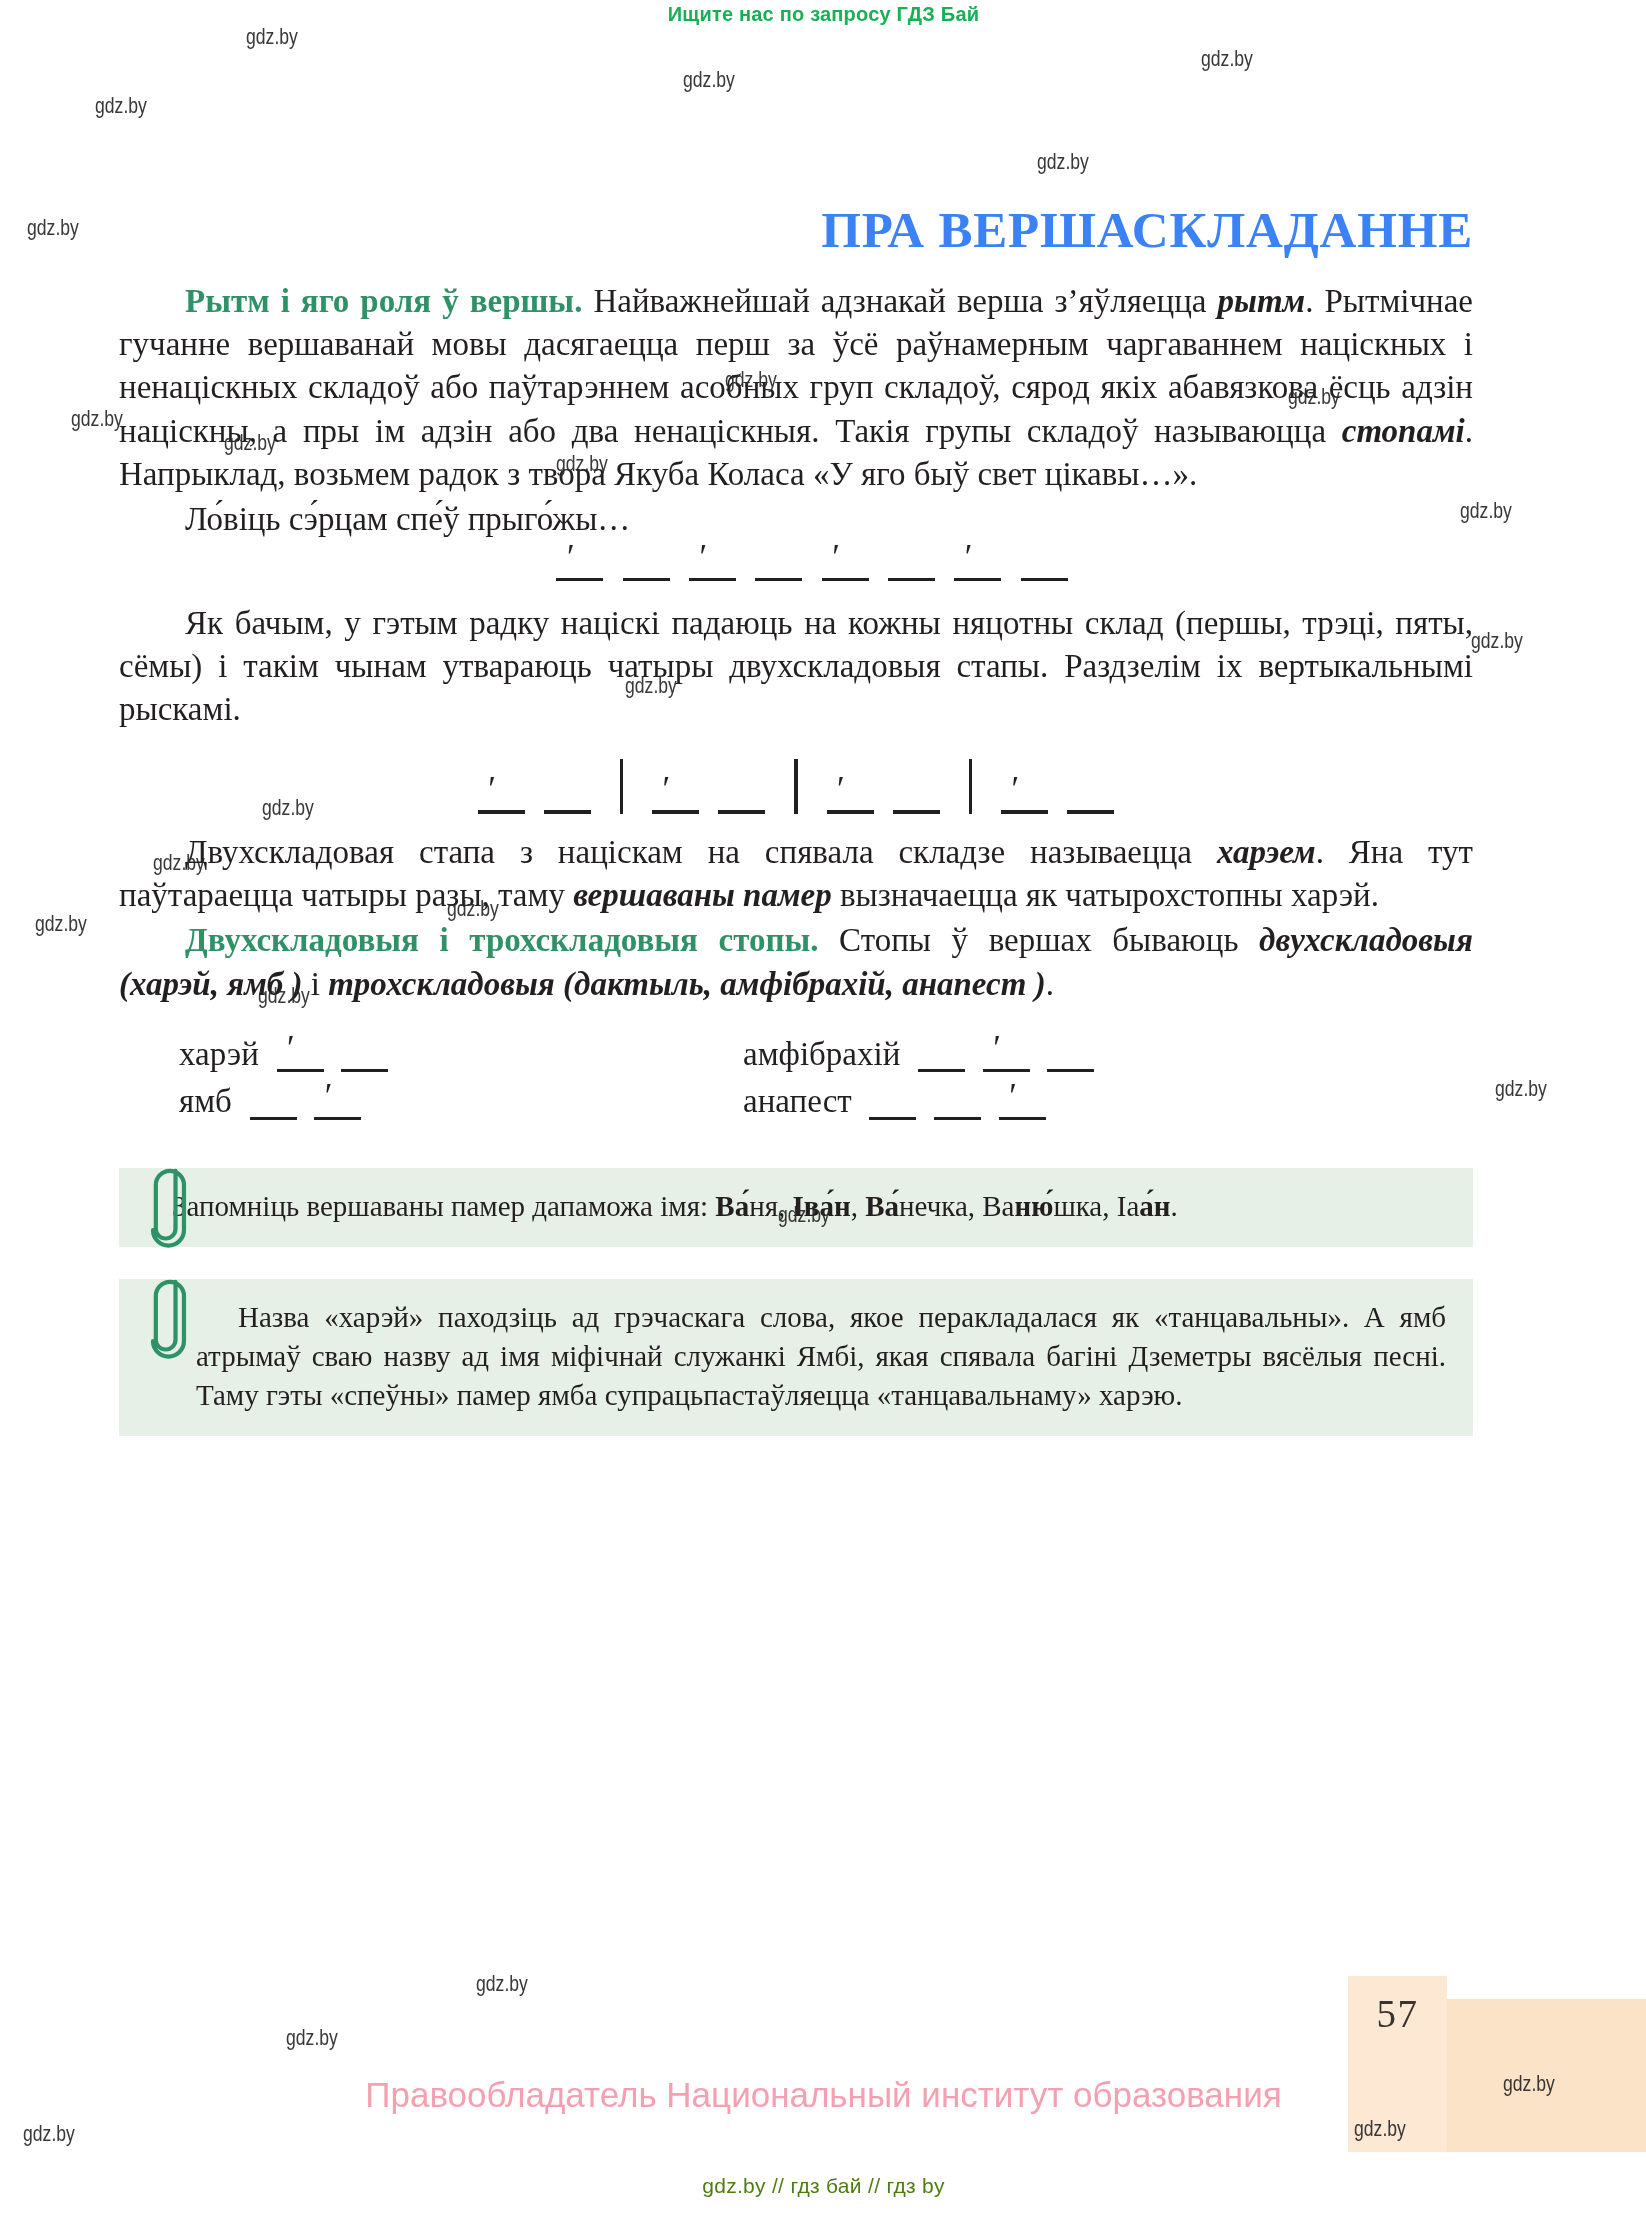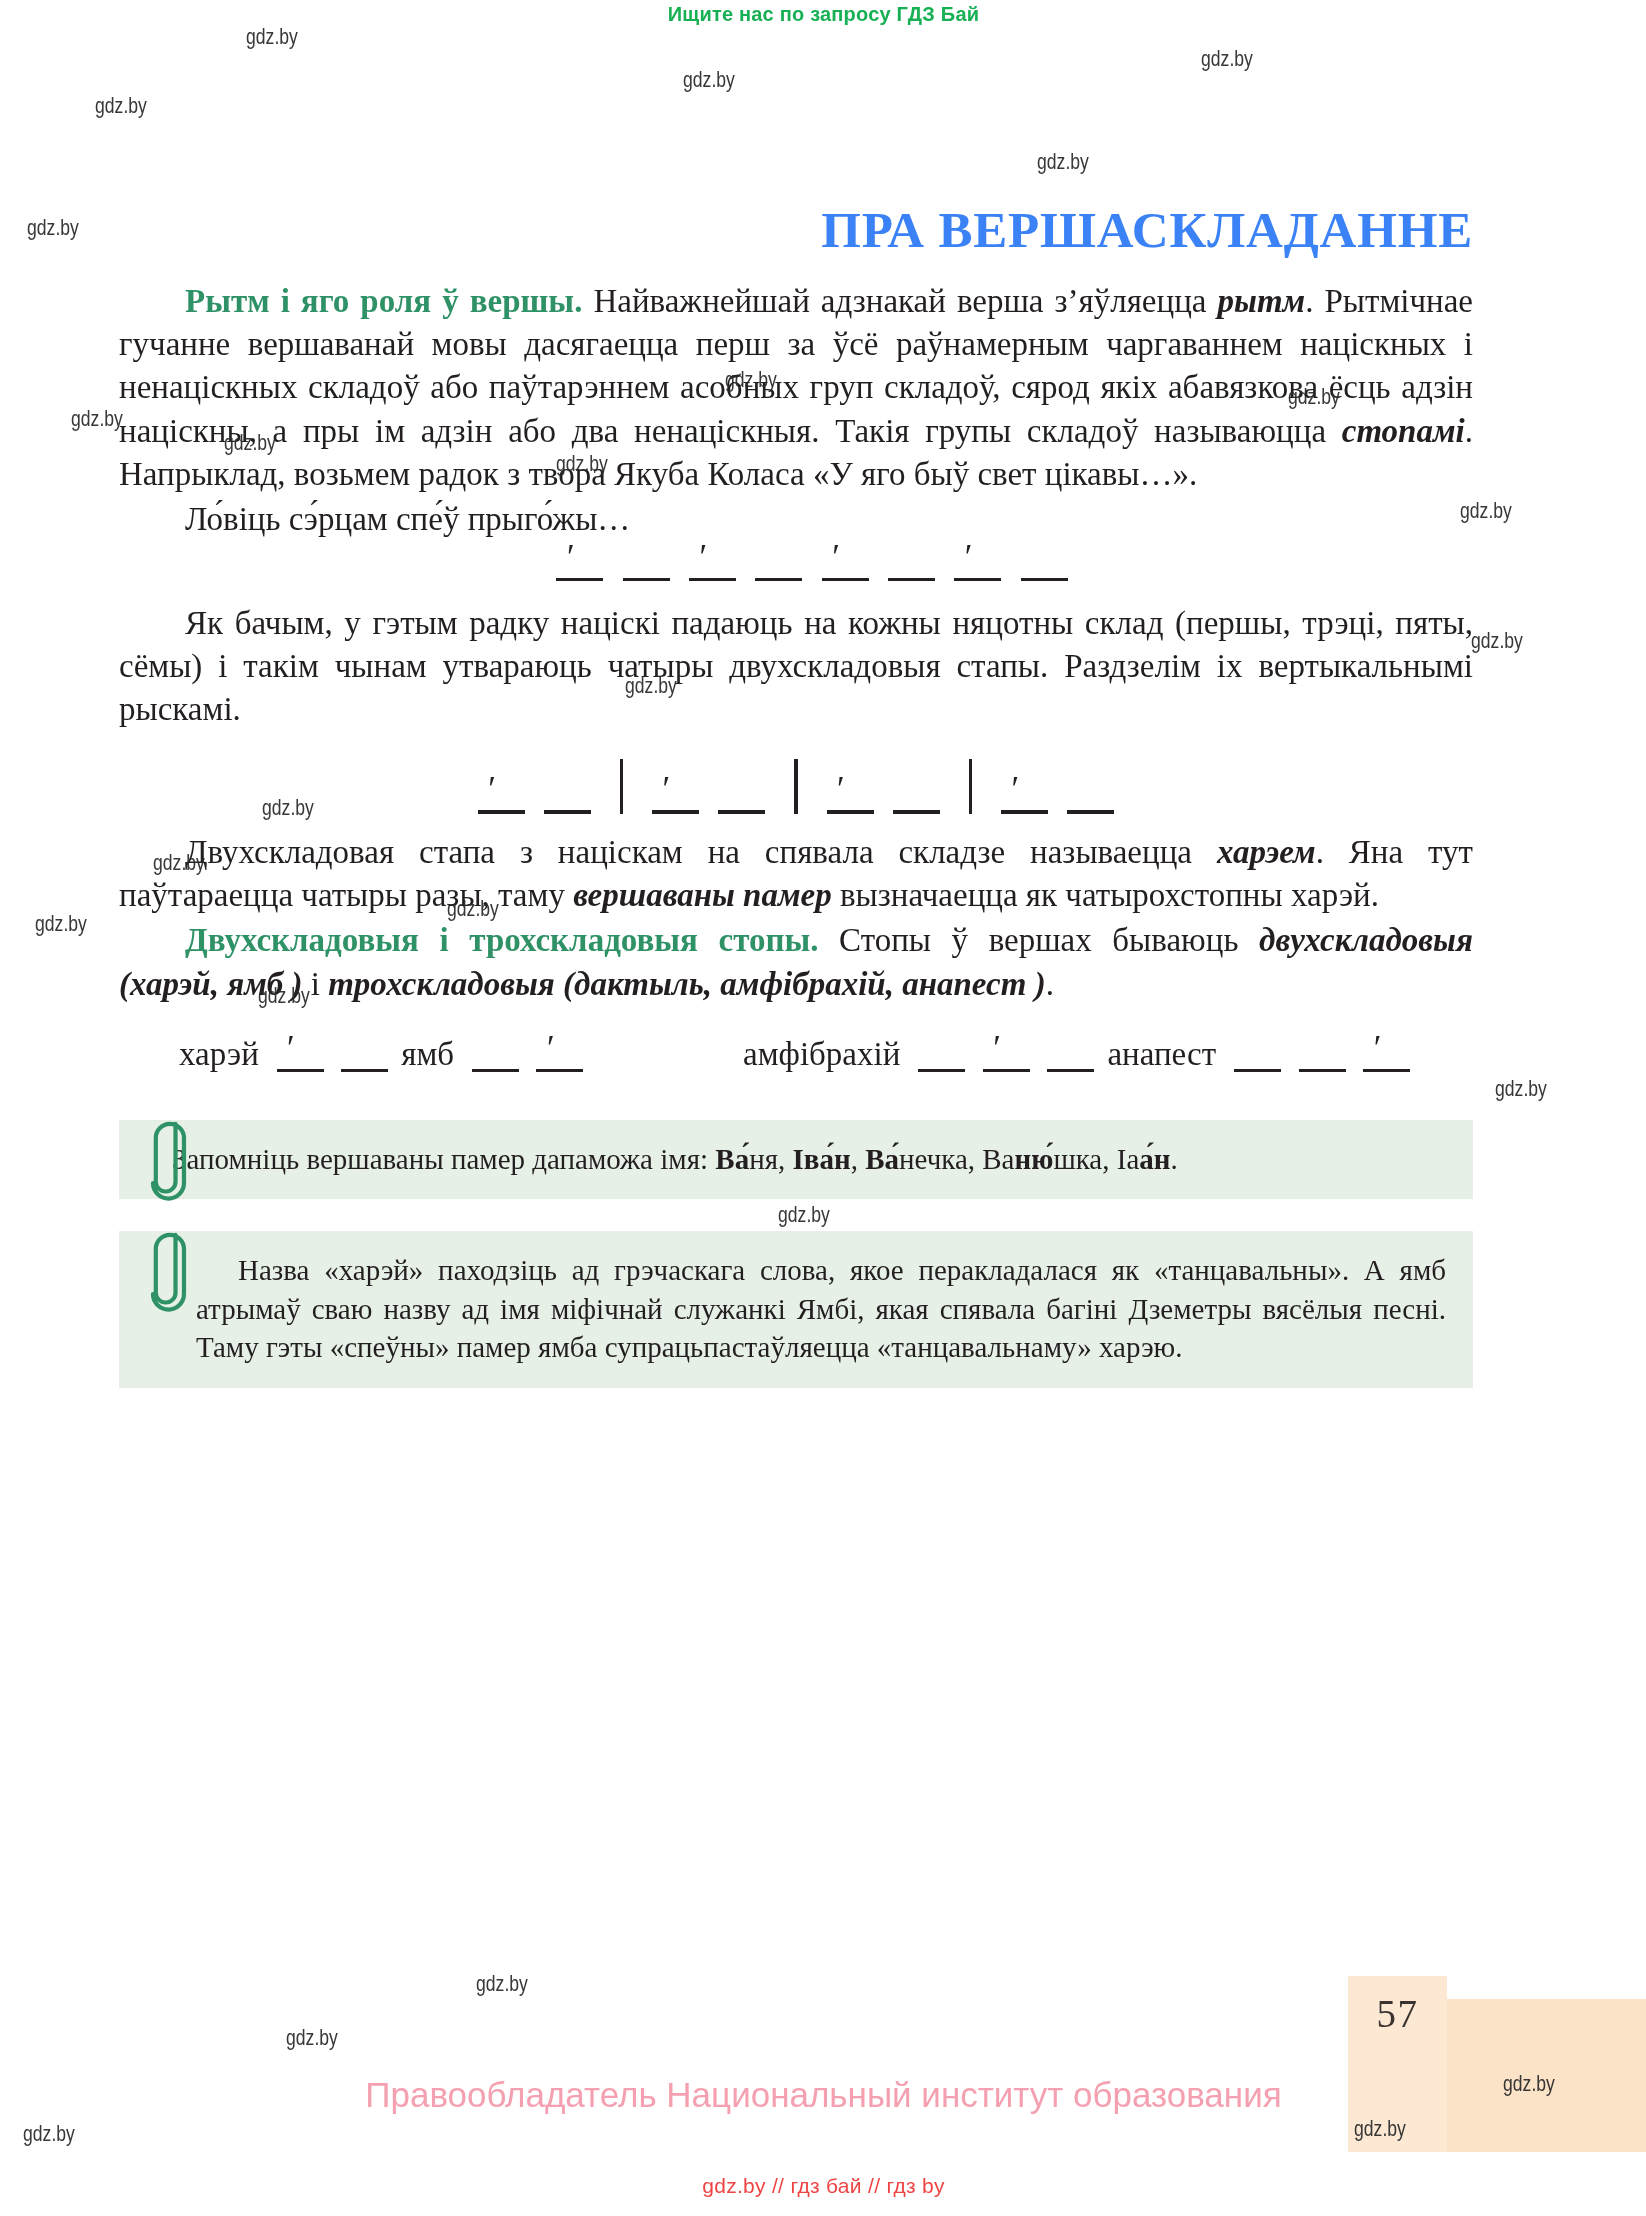--- a/index.html
+++ b/index.html
@@ -93,21 +93,21 @@
   }
   .bar{
     width:3.2px; height:55px; background:#231f20; margin:0 8px;
     align-self:flex-end;
   }
 
   
   .feet-table{
     display:flex; margin:32px 0 0 0; gap:0;
   }
-  .feet-col{display:flex;flex-direction:row;gap:13px;}
+  .feet-col{display:flex;flex-direction:column;gap:13px;}
   .feet-col.c1{width:564px;padding-left:60px;}
   .feet-col.c2{width:693px;}
   .feet-row{display:flex;align-items:flex-end;gap:17.7px;}
   .feet-name{font-size:33px;line-height:1;padding-bottom:1.6px;}
 
   
   .note{
     position:relative;
     background:#e7f0e7;
     margin:35px 0 0 0;
@@ -124,21 +124,21 @@
   .copyright{
     position:absolute; left:0; top:2075px; width:1647px;
     text-align:center;
     font-family:"Liberation Sans","DejaVu Sans",sans-serif;
     font-size:35px; color:#f5a0b0; white-space:nowrap;
   }
   .footer-links{
     position:absolute; left:0; top:2174px; width:1647px;
     text-align:center;
     font-family:"Liberation Sans","DejaVu Sans",sans-serif;
-    font-size:21px; color:#ef4444; letter-spacing:0.3px;
+    font-size:21px; color:#4d7c0f; letter-spacing:0.3px;
   }
 </style>
 </head>
 <body>
 
 <div class="promo">Ищите нас по запросу ГДЗ Бай</div>
 
 <div class="pn-block-wide"></div>
 <div class="pn-block-tall"></div>
 <div class="page-number">57</div>

